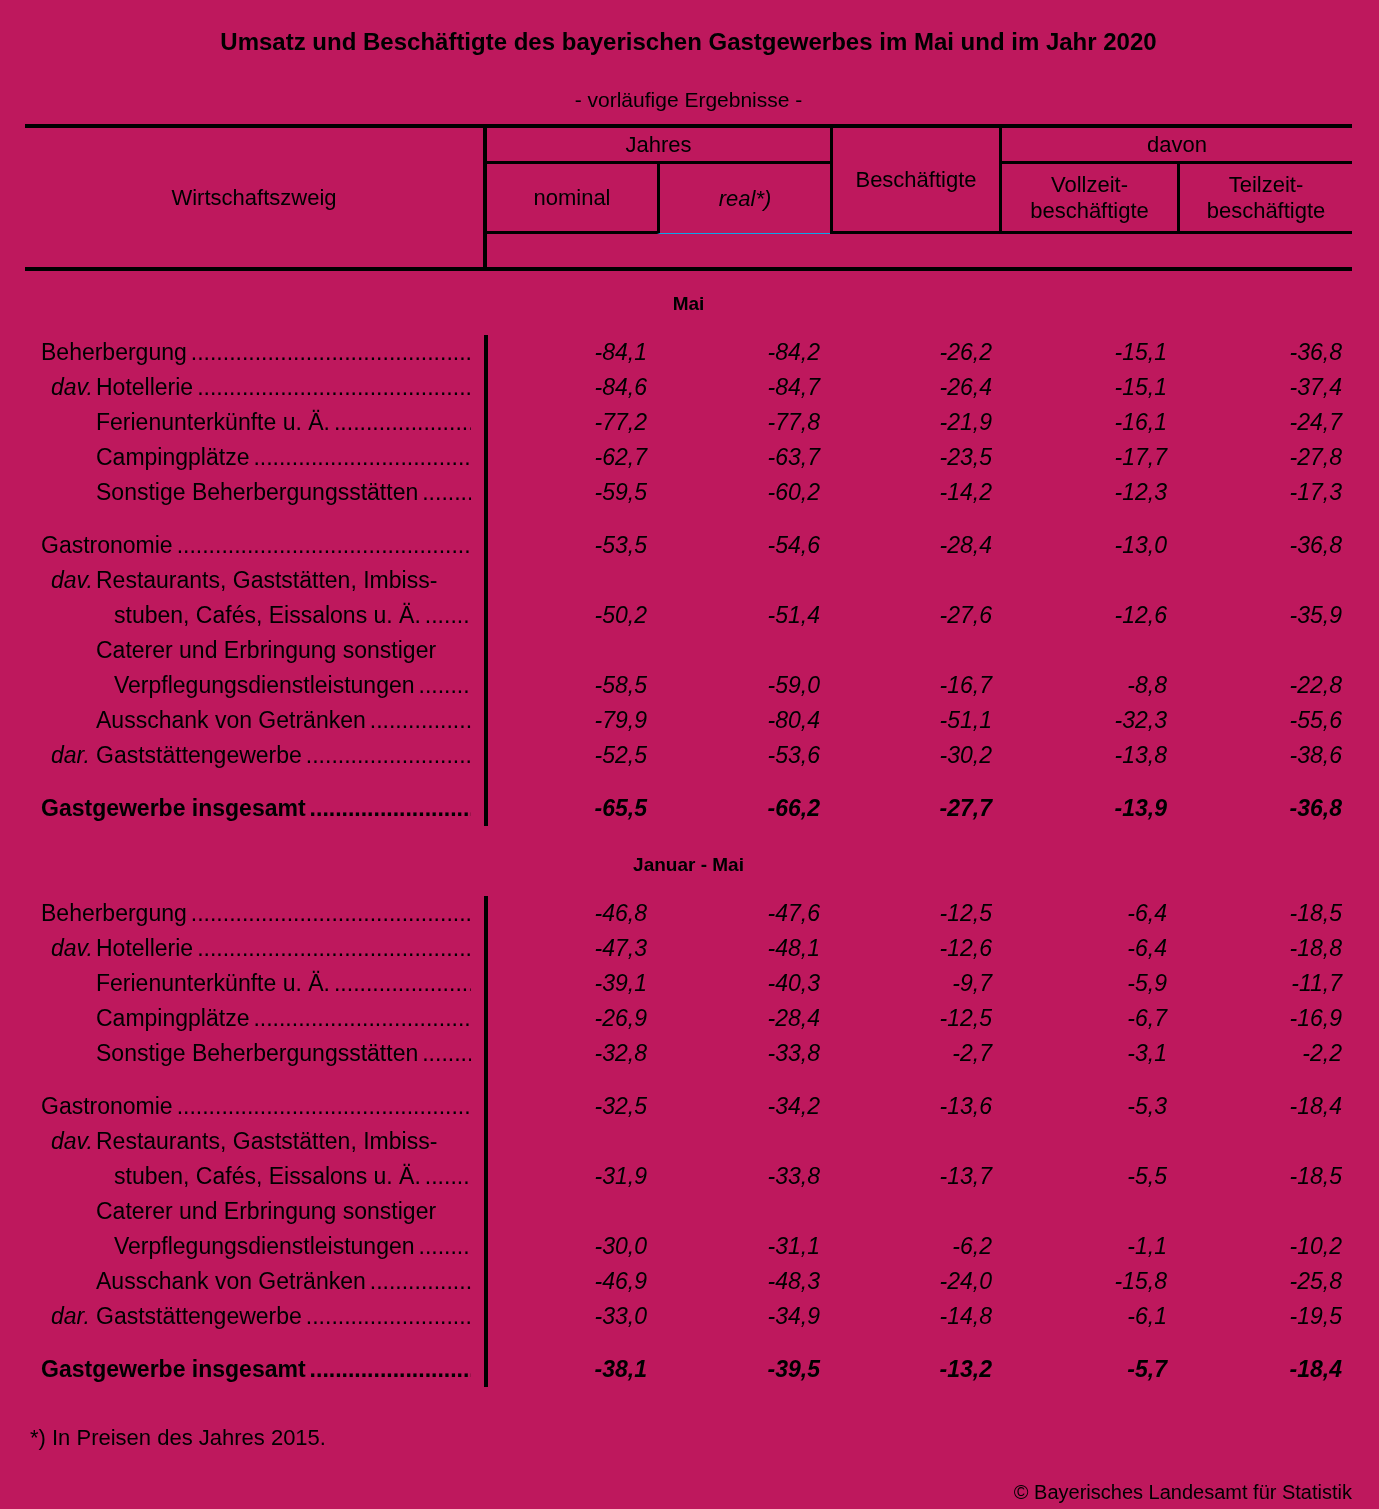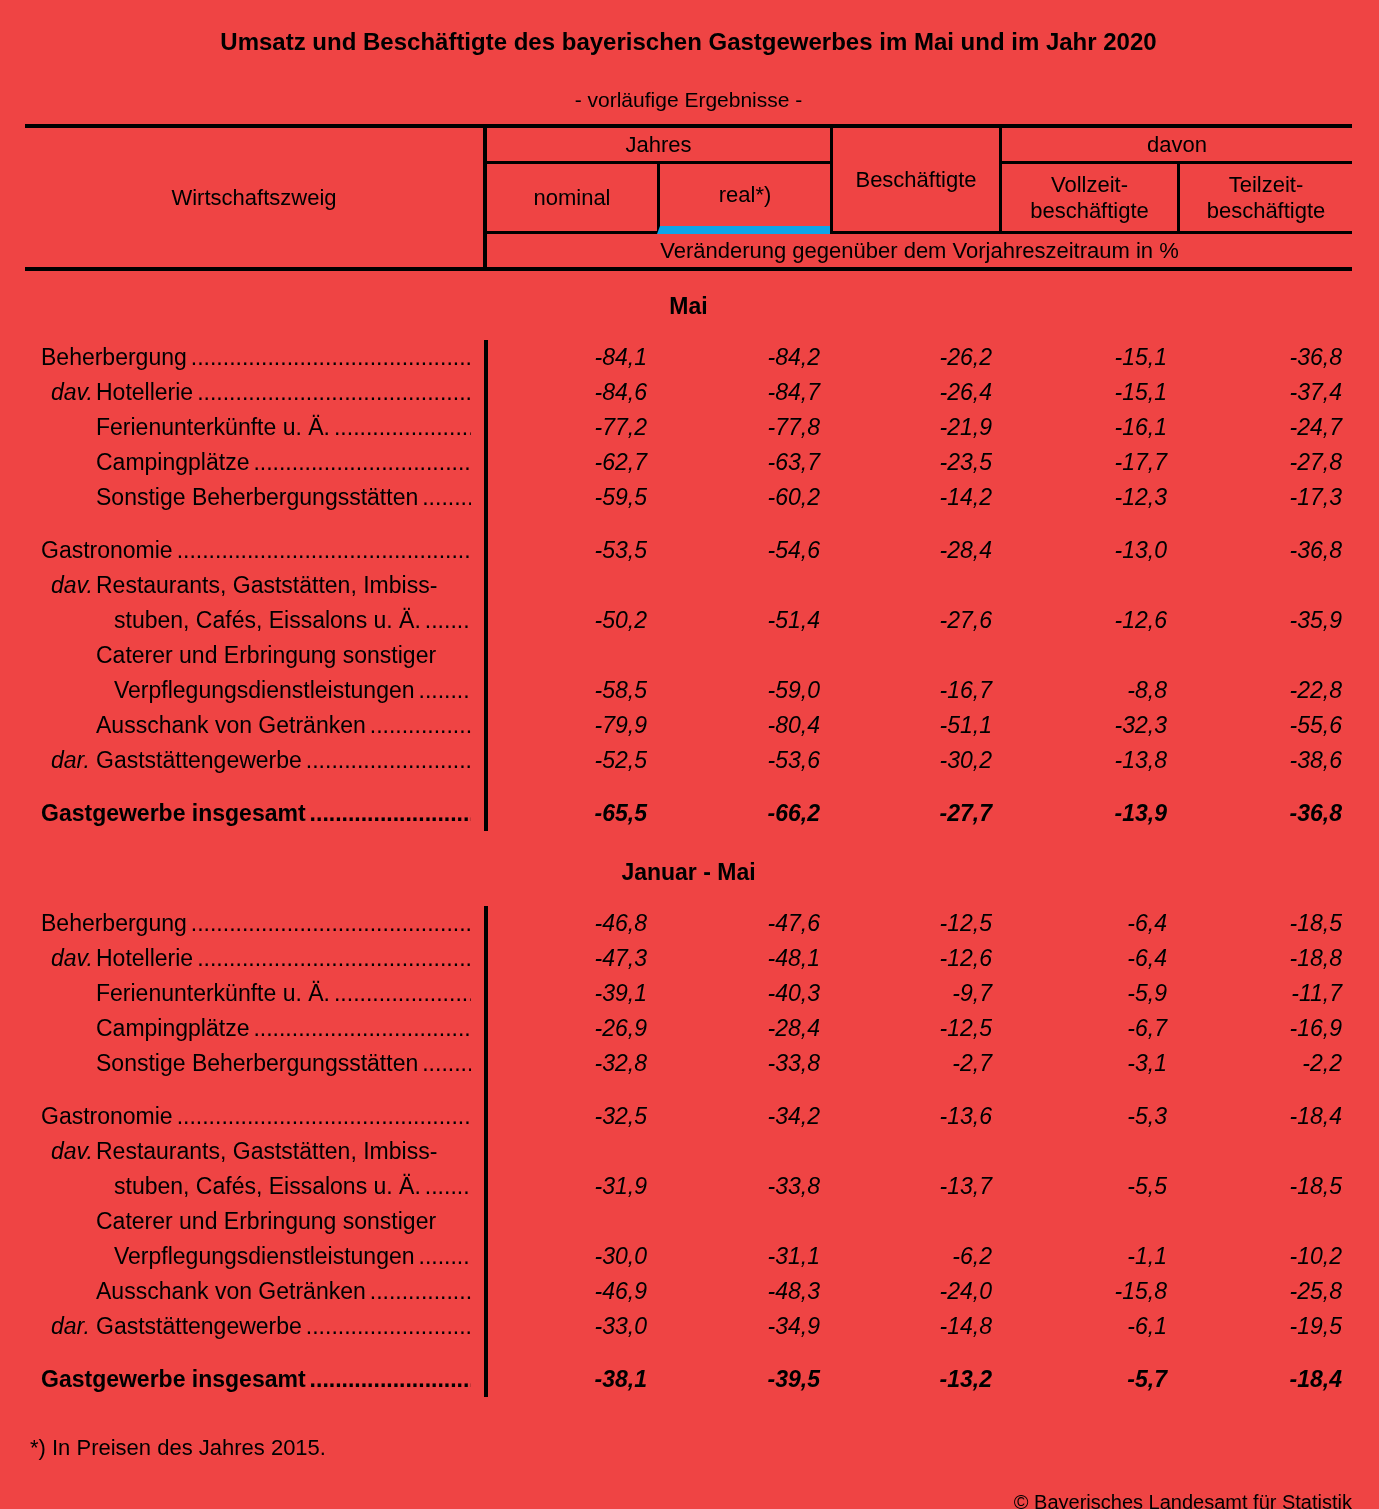--- a/index.html
+++ b/index.html
@@ -1,20 +1,20 @@
 <!DOCTYPE html>
 <html lang="de"><head>
 <meta charset="utf-8">
 <style>
   * { margin:0; padding:0; box-sizing:border-box; }
   html,body { background:#ffffff; }
   body { font-family:"Liberation Sans","DejaVu Sans",sans-serif; color:#000; }
   .page {
     position:relative; width:1379px; height:1509px; overflow:hidden;
-    background:#ef4444; padding:0 27px 0 25px;
+    background:#be185d; padding:0 27px 0 25px;
   }
   .content { width:1327px; }
 
   .title {
     margin-top:28px; text-align:center;
     font-size:24px; font-weight:bold; letter-spacing:0;
   }
   .subtitle {
     margin-top:32px; text-align:center; font-size:21px;
   }
@@ -28,28 +28,28 @@
     border-top:4px solid #000;
     border-bottom:4px solid #000;
     font-size:22px;
   }
   .hc { display:flex; align-items:center; justify-content:center; text-align:center; }
   .h-wirt  { grid-area:1 / 1 / 4 / 2; border-right:4px solid #000; }
   .h-umsatz{ grid-area:1 / 2 / 2 / 4; border-bottom:3px solid #000; }
   .h-besch { grid-area:1 / 4 / 3 / 5; border-left:3px solid #000; border-right:3px solid #000; border-bottom:3px solid #000; }
   .h-davon { grid-area:1 / 5 / 2 / 7; border-bottom:3px solid #000; }
   .h-nominal { grid-area:2 / 2 / 3 / 3; border-bottom:3px solid #000; }
-  .h-real    { grid-area:2 / 3 / 3 / 4; border-left:3px solid #000; border-bottom:8px solid #0ea5e9; }
+  .h-real    { grid-area:2 / 3 / 3 / 4; border-left:3px solid #000; border-bottom:1px solid #0ea5e9;font-style:italic; }
   .h-voll    { grid-area:2 / 5 / 3 / 6; border-bottom:3px solid #000000; white-space:pre-line; line-height:26px; }
   .h-teil    { grid-area:2 / 6 / 3 / 7; border-left:3px solid #000; border-bottom:3px solid #000; white-space:pre-line; line-height:26px; }
   .h-veraend { grid-area:3 / 2 / 4 / 7; }
 
   
   .section-heading {
-    text-align:center; font-weight:bold; font-size:23px;
+    text-align:center; font-weight:bold; font-size:19px;
   }
   .sh-mai { margin-top:22px; margin-bottom:20px; }
   .sh-jan { margin-top:28px; margin-bottom:20px; }
 
   .section-body { position:relative; }
   .section-body::before {
     content:""; position:absolute; left:459px; top:0; bottom:0; width:4px; background:#000;
   }
   .row {
     display:grid;
@@ -84,21 +84,20 @@
       <div class="hc h-wirt">Wirtschaftszweig</div>
       <div class="hc h-umsatz">Jahres</div>
       <div class="hc h-besch">Beschäftigte</div>
       <div class="hc h-nominal">nominal</div>
       <div class="hc h-davon">davon</div>
       <div class="hc h-real">real*)</div>
       <div class="hc h-voll">Vollzeit-
 beschäftigte</div>
       <div class="hc h-teil">Teilzeit-
 beschäftigte</div>
-      <div class="hc h-veraend">Veränderung gegenüber dem Vorjahreszeitraum in %</div>
     </div>
 
     <div>
       <div class="section-heading sh-mai">Mai</div>
       <div class="section-body">
           <div class="row">
     <div class="lbl-cell">
       <span class="prefix"></span>
       <span class="lbl" style="margin-left: 8px;">Beherbergung</span>
       <span class="dots"></span>

